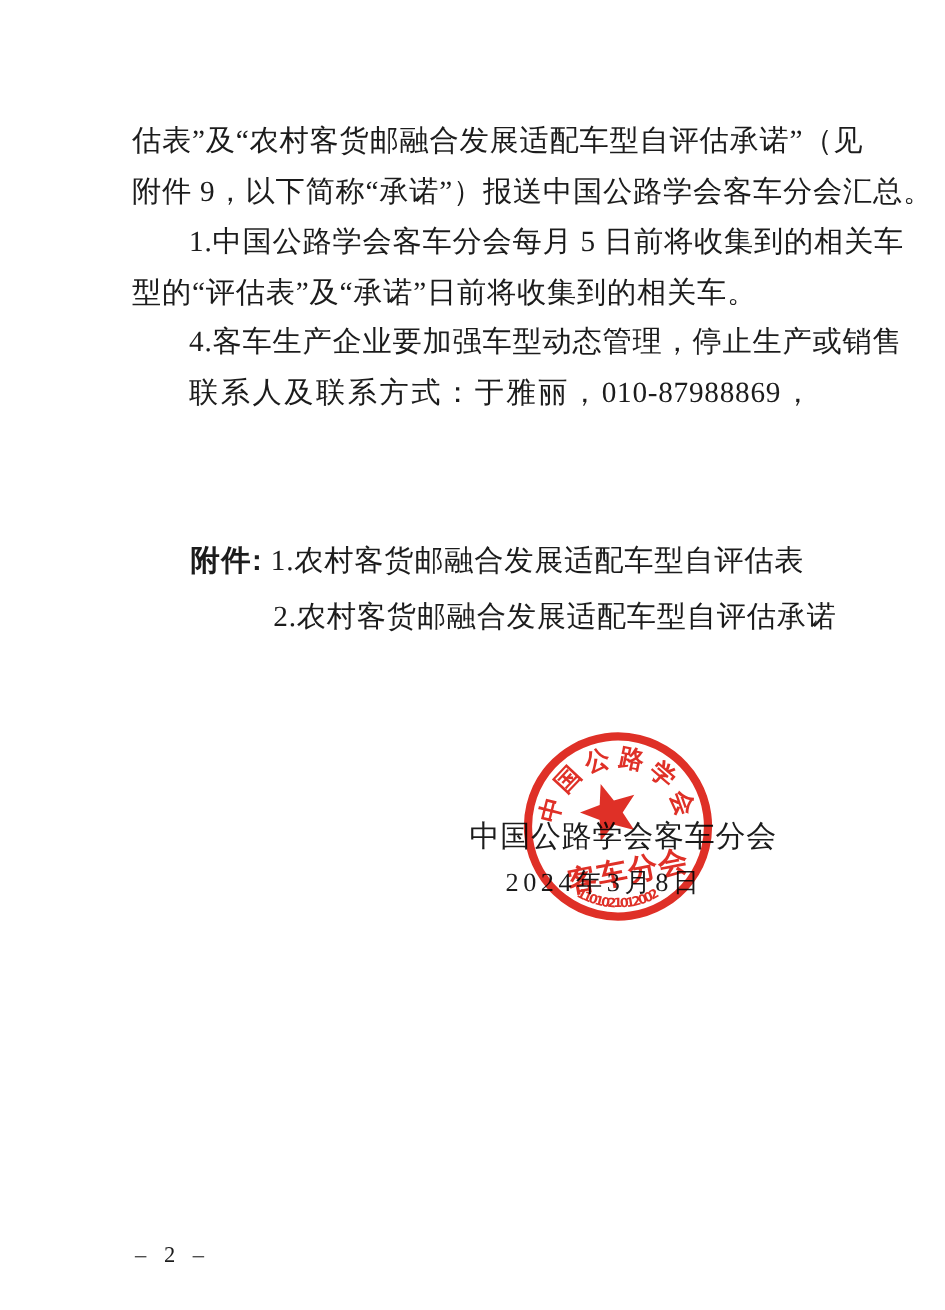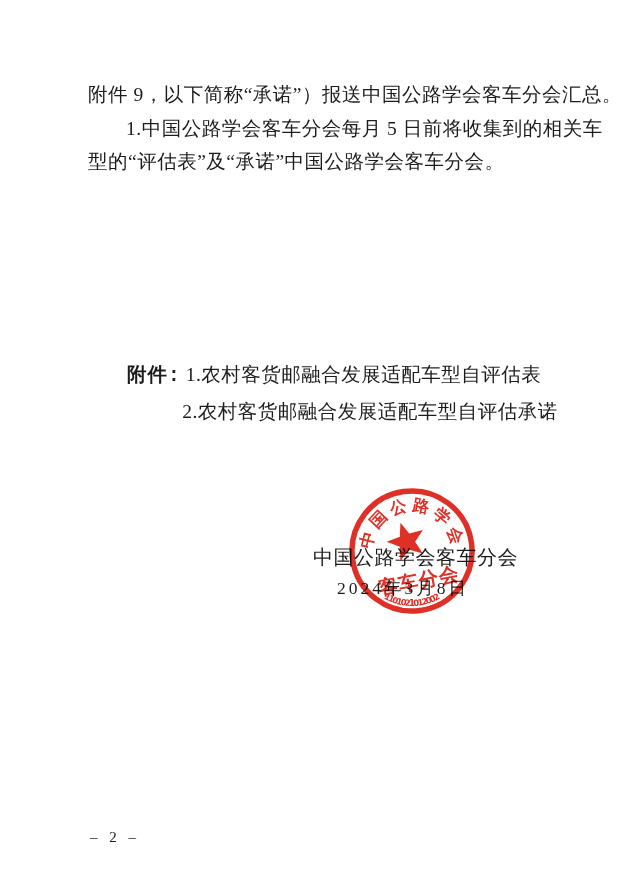--- a/index.html
+++ b/index.html
@@ -31,21 +31,21 @@
     position:absolute;
     left:88px;top:356px;width:470px;
     font-size:19.5px;
     letter-spacing:0.5px;
   }
   .att-line{ height:37px;line-height:37px;white-space:nowrap; }
   .att-line-1{ padding-left:39px; }
   .att-line-2{ padding-left:94px;text-align:center; }
   .att-label{
     font-weight:bold;
-    font-family:Liberation Mono, monospace;
+    font-family:Liberation Sans, sans-serif;
     padding-right:5px;
     letter-spacing:1px;
   }
   .signature{
     position:absolute;
     left:313px;top:544px;
     font-size:20px;
     letter-spacing:0.5px;
     white-space:nowrap;
     z-index:1;
@@ -94,23 +94,26 @@
     letter-spacing:4px;
     white-space:nowrap;
   }
 </style>
 </head>
 <body>
 
 <div class="page">
 
   <div class="body-text">
+    <div class="line just">估表”及“农村客货邮融合发展适配车型自评估承诺”（见</div>
     <div class="line just">附件 9，以下简称“承诺”）报送中国公路学会客车分会汇总。</div>
     <div class="line just ind">1.中国公路学会客车分会每月 5 日前将收集到的相关车</div>
-    <div class="line">型的“评估表”及“承诺”中国公路学会客车分会。</div>
+    <div class="line">型的“评估表”及“承诺”日前将收集到的相关车。</div>
+    <div class="line just ind">4.客车生产企业要加强车型动态管理，停止生产或销售</div>
+    <div class="line just ind">联系人及联系方式：于雅丽，010-87988869，</div>
   </div>
 
   <div class="attachments">
     <div class="att-line att-line-1">
       <span class="att-label">附件:</span><span>1.农村客货邮融合发展适配车型自评估表</span>
     </div>
     <div class="att-line att-line-2">
       <span>2.农村客货邮融合发展适配车型自评估承诺</span>
     </div>
   </div>

